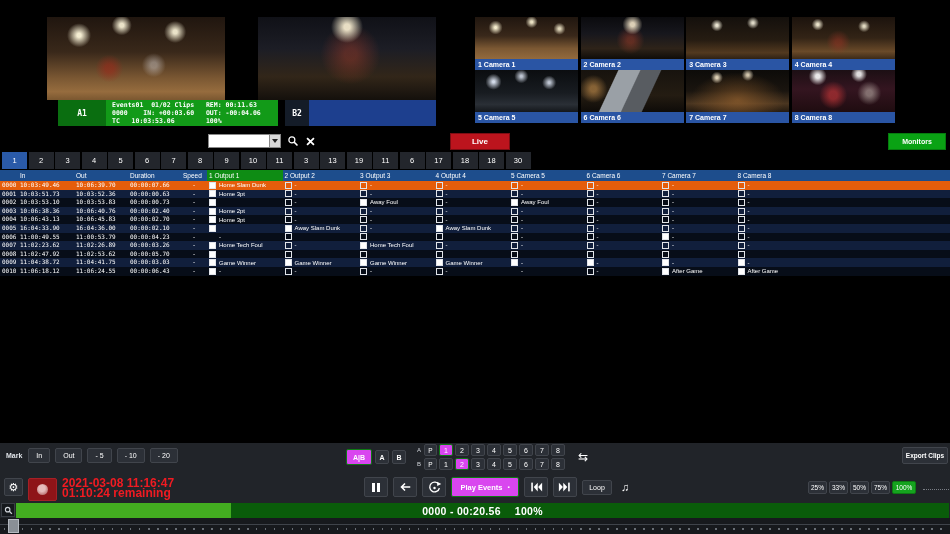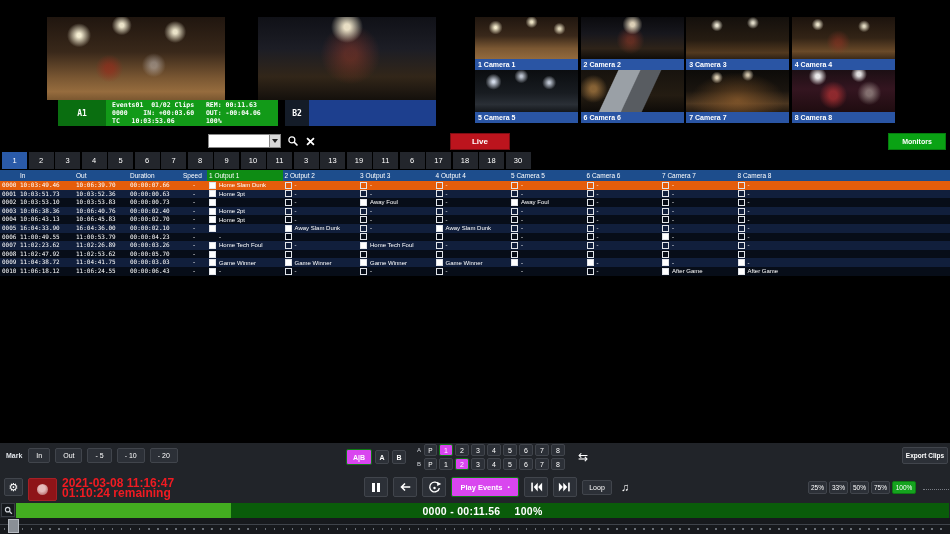--- a/index.html
+++ b/index.html
@@ -850,21 +850,21 @@
 
   <div class="zoombox">
     <svg width="9" height="9" viewBox="0 0 16 16">
         <circle cx="6.5" cy="6.5" r="4" fill="none" stroke="#cfd3d9" stroke-width="2"></circle>
         <line x1="9.5" y1="9.5" x2="14" y2="14" stroke="#cfd3d9" stroke-width="2.4"></line>
       </svg>
   </div>
   <div class="progress">
     <div class="p-fill" style="width: 23%;"></div>
     <div class="p-text">
-      <span>0000 - 00:11.56</span>
+      <span>0000 - 00:20.56</span>
       <span>100%</span>
     </div>
   </div>
 
   <div class="strip">
     <div class="strip-line"></div>
     <div class="strip-dots"></div>
     <div class="strip-handle"></div>
   </div>
 </div>

